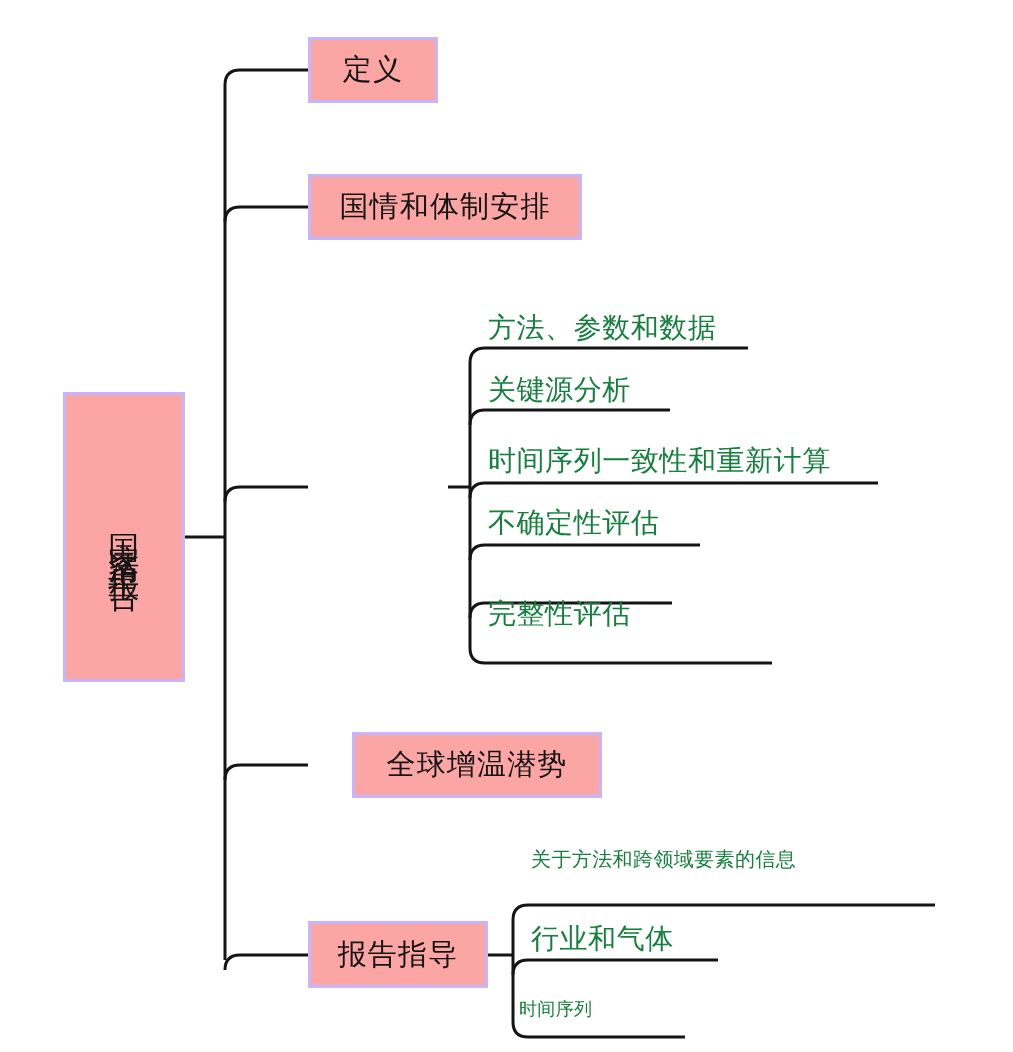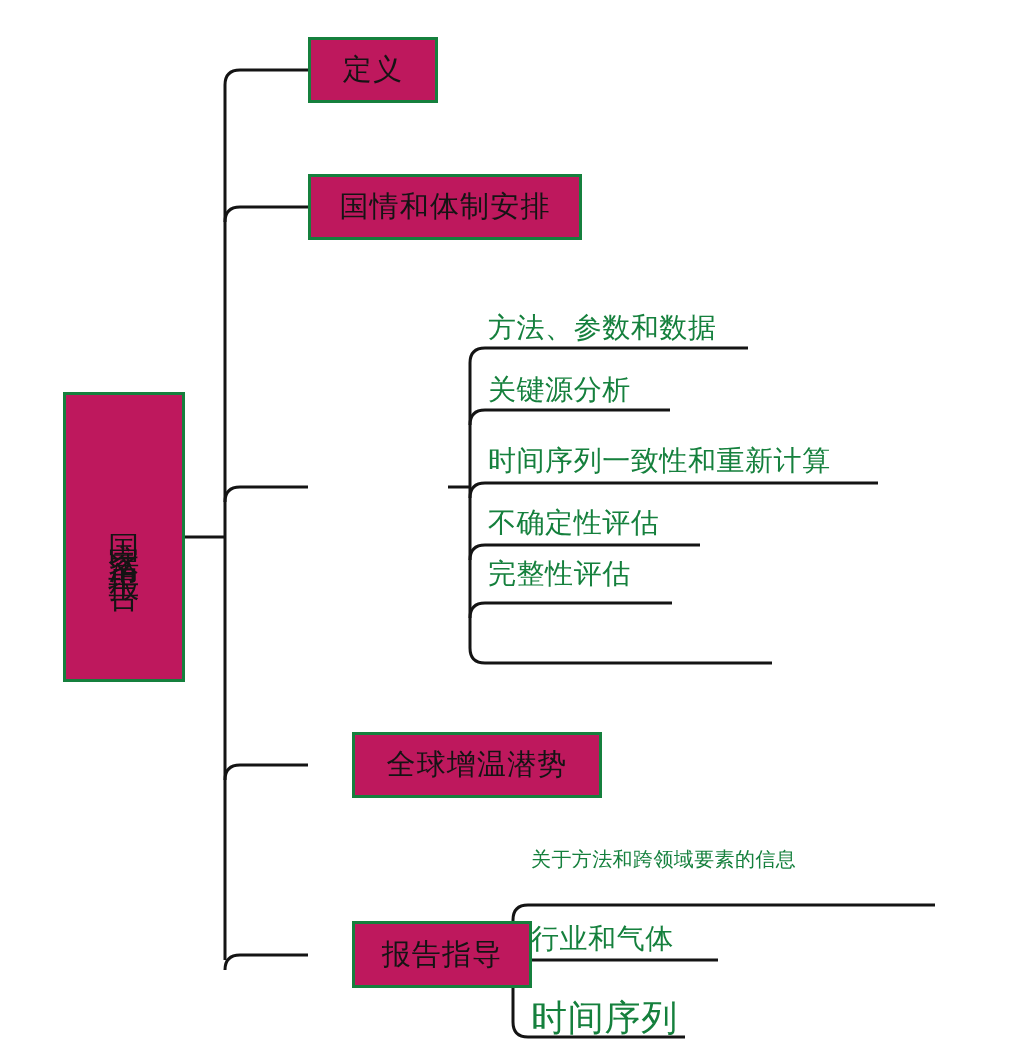--- a/index.html
+++ b/index.html
@@ -18,22 +18,22 @@
   #wires {
     position: absolute;
     left: 0;
     top: 0;
     width: 1013px;
     height: 1052px;
   }
   .node-box {
     position: absolute;
     box-sizing: border-box;
-    border: 3px solid #15803d;
-    background: #be185d;
+    border: 3px solid #c4b5fd;
+    background: #fca5a5;
     display: flex;
     align-items: center;
     justify-content: center;
     color: #141414;
     letter-spacing: 0.04em;
   }
   .node-root {
     writing-mode: vertical-rl;
     text-orientation: upright;
     line-height: 1.18;
@@ -99,34 +99,34 @@
 
   <div class="node-box" style="left:308px; top:174px; width:274px; height:66px; font-size:29px;">
     <span>国情和体制安排</span>
   </div>
 
 
   <div class="node-box" style="left:308px; top:732px; width:250px; height:66px; font-size:29px;margin-left:44px;">
     <span>全球增温潜势</span>
   </div>
 
-  <div class="node-box" style="left:308px; top:921px; width:180px; height:67px; font-size:29px;margin-left:44px;">
+  <div class="node-box" style="left:308px; top:921px; width:180px; height:67px; font-size:29px;">
     <span>报告指导</span>
   </div>
 
   <div class="leaf-label" style="left:488px; top:314px; font-size:28px;">方法、参数和数据</div>
 
   <div class="leaf-label" style="left:488px; top:376px; font-size:28px;">关键源分析</div>
 
   <div class="leaf-label" style="left:488px; top:447px; font-size:28px;">时间序列一致性和重新计算</div>
 
   <div class="leaf-label" style="left:488px; top:509px; font-size:28px;">不确定性评估</div>
 
-  <div class="leaf-label" style="left:488px; top:560px; font-size:28px;">完整性评估</div>
+  <div class="leaf-label" style="left:488px; top:600px; font-size:28px;">完整性评估</div>
 
 
   <div class="leaf-label" style="left:531px; top:849px; font-size:20px;">关于方法和跨领域要素的信息</div>
 
   <div class="leaf-label" style="left:531px; top:925px; font-size:28px;">行业和气体</div>
 
-  <div class="leaf-label" style="left:531px; top:1000px; font-size:36px;">时间序列</div>
+  <div class="leaf-label" style="left:519px; top:1000px; font-size:18px;">时间序列</div>
 
 </div>
 
 </body></html>

